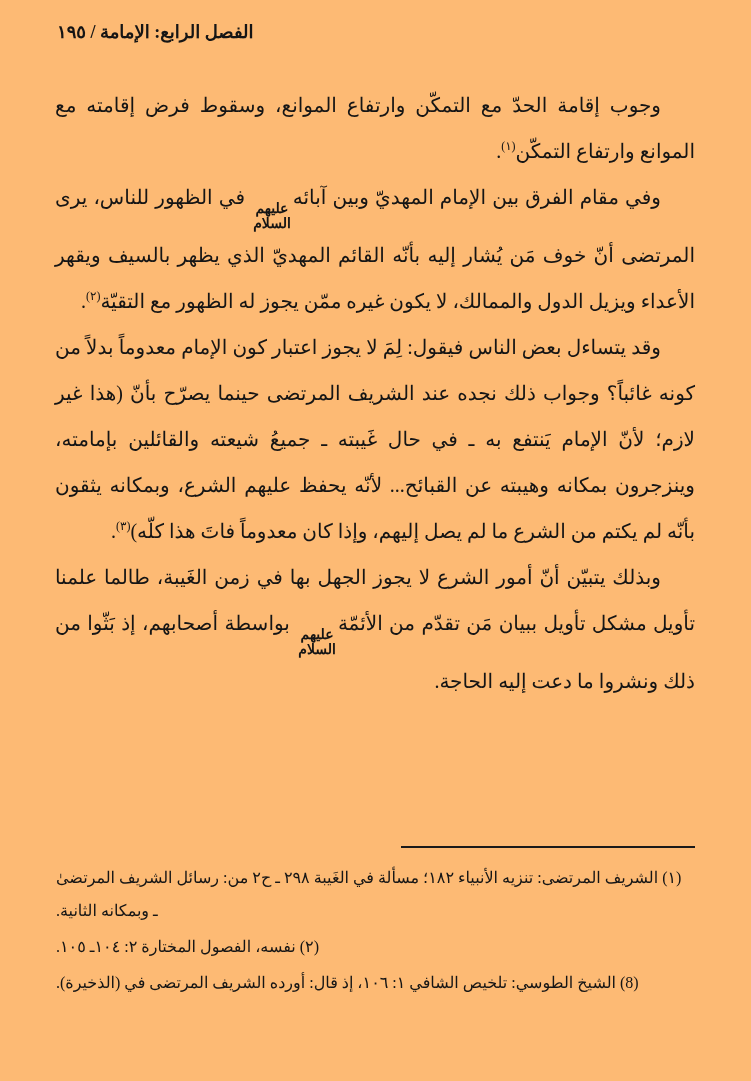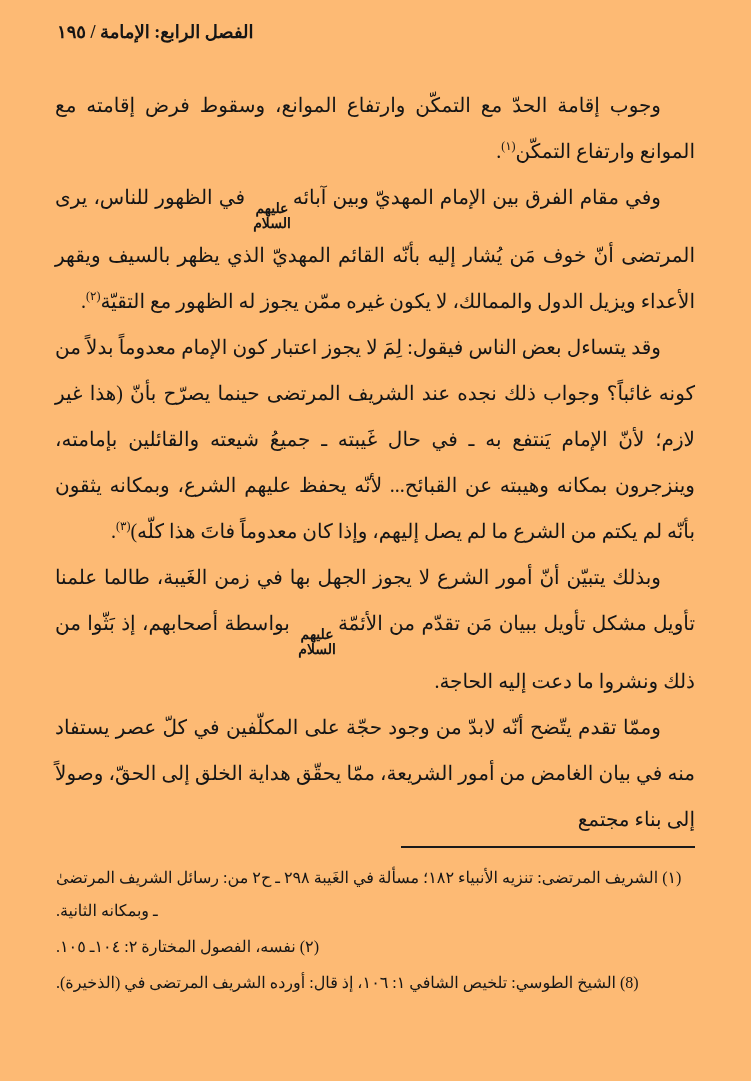--- a/index.html
+++ b/index.html
@@ -94,21 +94,20 @@
       <p class="para"><span>وجوب إقامة الحدّ مع التمكّن وارتفاع الموانع، وسقوط فرض إقامته مع الموانع وارتفاع التمكّن</span><sup class="fn-marker">(١)</sup><span>.</span></p>
       <p class="para"><span>وفي مقام الفرق بين الإمام المهديّ وبين آبائه</span><span class="salam">
           <span>عليهم</span>
           <span>السلام</span>
         </span><span> في الظهور للناس، يرى المرتضى أنّ خوف مَن يُشار إليه بأنّه القائم المهديّ الذي يظهر بالسيف ويقهر الأعداء ويزيل الدول والممالك، لا يكون غيره ممّن يجوز له الظهور مع التقيّة</span><sup class="fn-marker">(٢)</sup><span>.</span></p>
       <p class="para"><span>وقد يتساءل بعض الناس فيقول: لِمَ لا يجوز اعتبار كون الإمام معدوماً بدلاً من كونه غائباً؟ وجواب ذلك نجده عند الشريف المرتضى حينما يصرّح بأنّ (هذا غير لازم؛ لأنّ الإمام يَنتفع به ـ في حال غَيبته ـ جميعُ شيعته والقائلين بإمامته، وينزجرون بمكانه وهيبته عن القبائح... لأنّه يحفظ عليهم الشرع، وبمكانه يثقون بأنّه لم يكتم من الشرع ما لم يصل إليهم، وإذا كان معدوماً فاتَ هذا كلّه)</span><sup class="fn-marker">(٣)</sup><span>.</span></p>
       <p class="para"><span>وبذلك يتبيّن أنّ أمور الشرع لا يجوز الجهل بها في زمن الغَيبة، طالما علمنا تأويل مشكل تأويل ببيان مَن تقدّم من الأئمّة</span><span class="salam">
           <span>عليهم</span>
           <span>السلام</span>
         </span><span> بواسطة أصحابهم، إذ بَثّوا من ذلك ونشروا ما دعت إليه الحاجة.</span></p>
-      <p class="para"><span>وممّا تقدم يتّضح أنّه لابدّ من وجود حجّة على المكلّفين في كلّ عصر يستفاد منه في بيان الغامض من أمور الشريعة، ممّا يحقّق هداية الخلق إلى الحقّ، وصولاً إلى بناء مجتمع</span></p>
     </div>
 
   <div class="footnotes">
     <div class="fn-divider"></div>
     <div id="footnote-list">
         <div class="footnote">
           <div class="footnote-line">(١) الشريف المرتضى: تنزيه الأنبياء ١٨٢؛ مسألة في الغَيبة ٢٩٨ ـ ح٢ من: رسائل الشريف المرتضىٰ</div>
           <div class="footnote-line">ـ وبمكانه الثانية.</div>
         </div>
         <div class="footnote">

